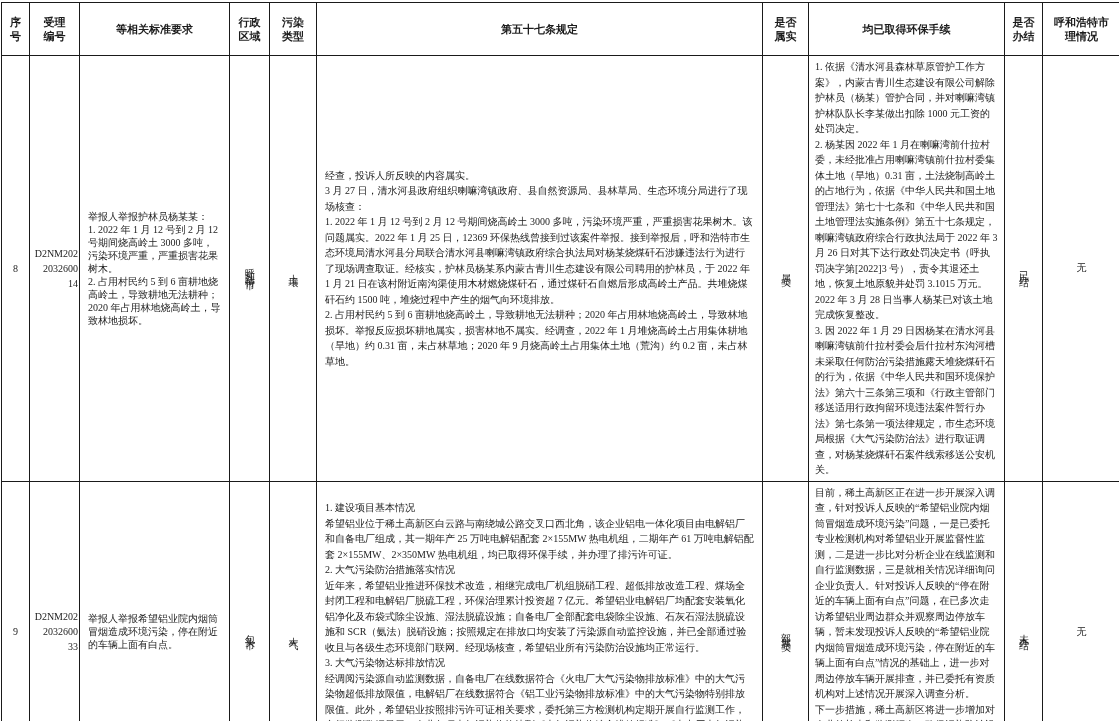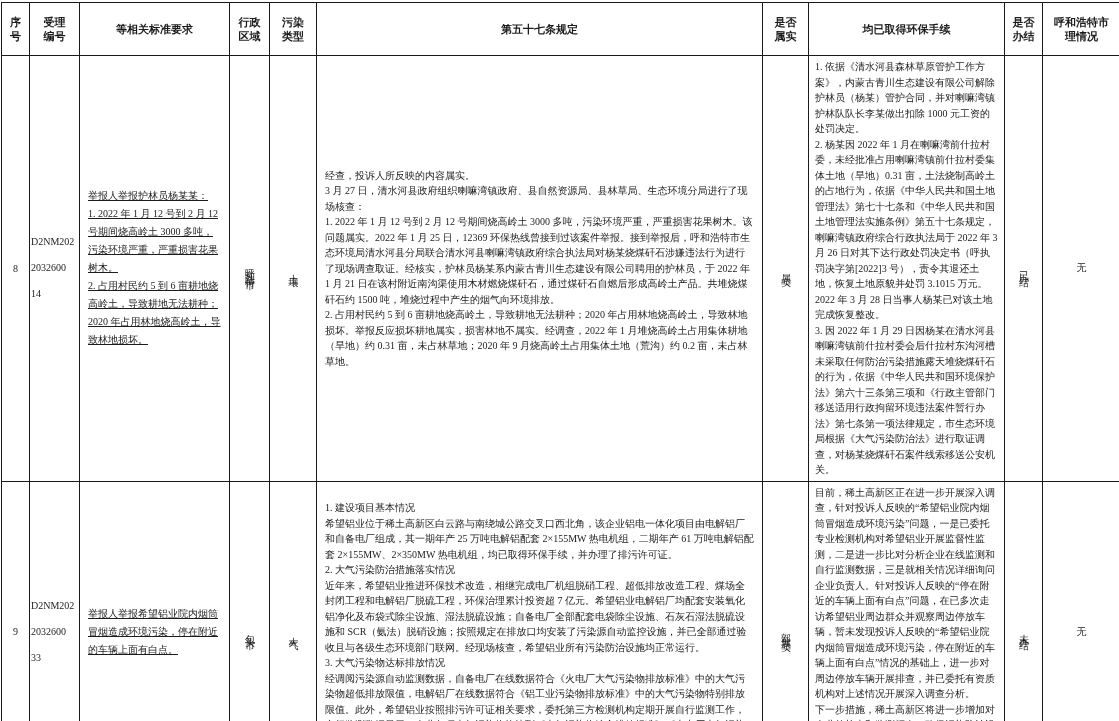--- a/index.html
+++ b/index.html
@@ -31,28 +31,28 @@
     white-space: pre-line;
     line-height: 14px;
     padding: 2px 1px;
   }
   .report td { font-size: 10px; }
   tr.hdr    { height: 53px;  }
   tr.row-a  { height: 377px; }
   tr.row-b  { height: 289px; }
 
   .center { text-align: center; }
-  .caseno { text-align: left; white-space: pre-line; line-height: 26px; }
+  .caseno { text-align: right; white-space: pre-line; line-height: 15px; }
   .txt {
     text-align: left;
     white-space: pre-line;
     line-height: 15.5px;
     padding: 3px 8px;
   }
-  .problem { line-height: 18px; text-decoration: underline; }
+  .problem { line-height: 13px; }
   .handling { font-size: 9.5px; padding: 3px 6px; }
   .vcell { text-align: center; }
   .vtext {
     writing-mode: vertical-rl;
     text-orientation: upright;
     letter-spacing: 3px;
     line-height: 1;
     display: inline-block;
     white-space: nowrap;
   }

